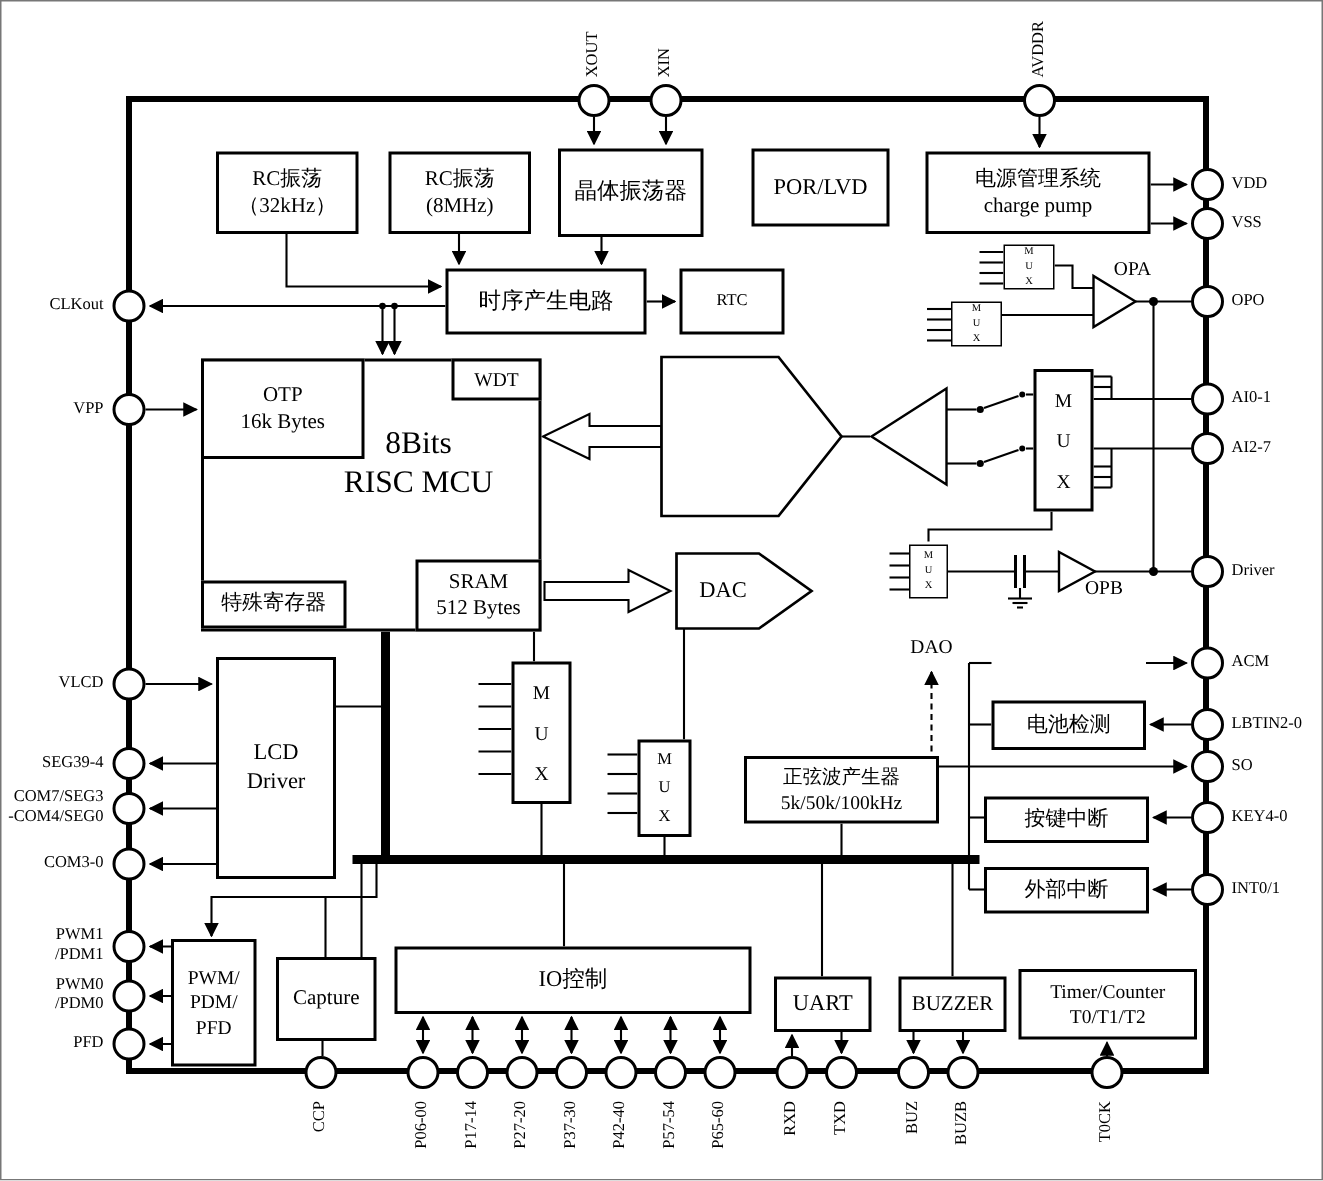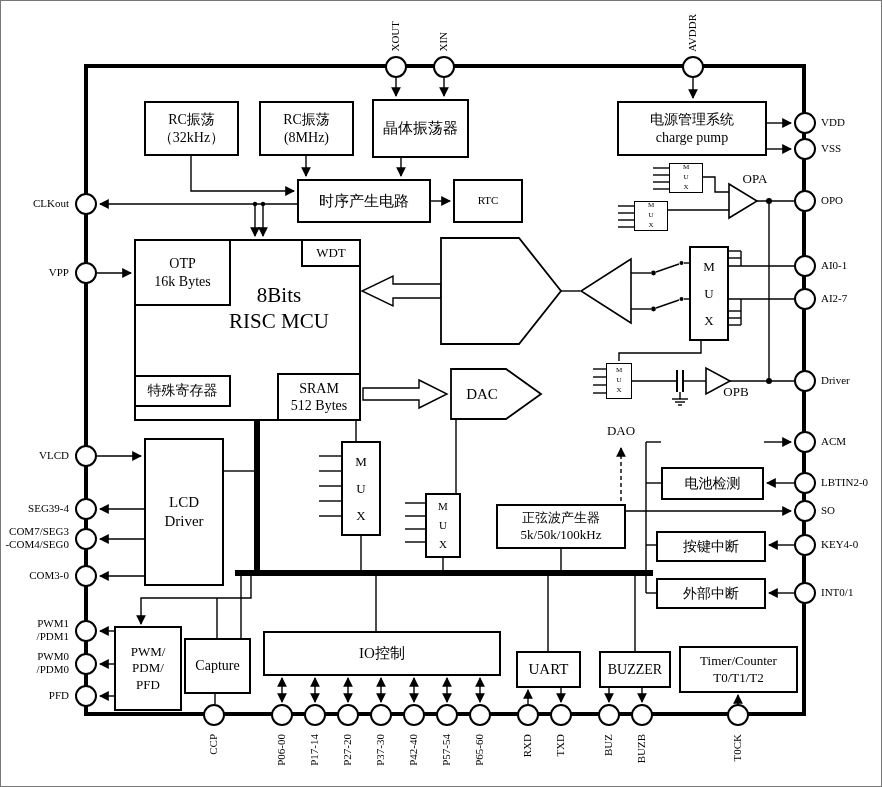--- a/index.html
+++ b/index.html
@@ -188,32 +188,33 @@
       <circle cx="652.5" cy="308" r="2.4"></circle>
         <circle cx="680.5" cy="298" r="2"></circle>
     </g>
   </svg>
 
   <div class="block" style="left:143px;top:100px;width:95px;height:55px">RC振荡
 （32kHz）</div>
   <div class="block" style="left:258px;top:100px;width:95px;height:55px">RC振荡
 (8MHz)</div>
   <div class="block" style="left:371px;top:98px;width:97px;height:59px;font-size:15px">晶体振荡器</div>
+  <div class="block" style="left:500px;top:98px;width:92px;height:52px;font-size:15px">POR/LVD</div>
   <div class="block" style="left:616px;top:100px;width:150px;height:55px">电源管理系统
 charge pump</div>
   <div class="block" style="left:296px;top:178px;width:134px;height:44px;font-size:15px">时序产生电路</div>
   <div class="block" style="left:452px;top:178px;width:70px;height:44px;font-size:11px">RTC</div>
 
   <div class="block" style="left:133px;top:238px;width:227px;height:182px"></div>
   <div class="block label" style="left:203px;top:285px;width:150px;height:44px;font-size:21px">8Bits
 RISC MCU</div>
-  <div class="block" style="left:133px;top:238px;width:97px;height:67px">OTP
+  <div class="block" style="left:133px;top:238px;width:109px;height:67px">OTP
 16k Bytes</div>
   <div class="block" style="left:300px;top:238px;width:60px;height:28px;font-size:13px">WDT</div>
-  <div class="block" style="left:133px;top:374px;width:97px;height:32px">特殊寄存器</div>
+  <div class="block" style="left:133px;top:386px;width:97px;height:32px">特殊寄存器</div>
   <div class="block" style="left:276px;top:372px;width:84px;height:48px">SRAM
 512 Bytes</div>
 
   <div class="block label" style="left:450px;top:380px;width:62px;height:26px;font-size:15px">DAC</div>
   <div class="block label" style="left:731px;top:170px;width:46px;height:16px;font-size:13px">OPA</div>
   <div class="block label" style="left:712px;top:383px;width:46px;height:16px;font-size:13px">OPB</div>
   <div class="block label" style="left:597px;top:422px;width:46px;height:16px;font-size:13px">DAO</div>
 
   <div class="block mux" style="left:688px;top:245px;width:40px;height:95px">M
 U
@@ -235,21 +236,21 @@
 X</div>
 
   <div class="block" style="left:660px;top:466px;width:103px;height:33px">电池检测</div>
   <div class="block" style="left:143px;top:437px;width:80px;height:148px;font-size:15px">LCD
 Driver</div>
   <div class="block" style="left:495px;top:503px;width:130px;height:45px;font-size:13px">正弦波产生器
 5k/50k/100kHz</div>
   <div class="block" style="left:655px;top:530px;width:110px;height:31px">按键中断</div>
   <div class="block" style="left:655px;top:577px;width:110px;height:31px">外部中断</div>
 
-  <div class="block" style="left:113px;top:625px;width:68px;height:85px;font-size:13px">PWM/
+  <div class="block" style="left:113px;top:625px;width:57px;height:85px;font-size:13px">PWM/
 PDM/
 PFD</div>
   <div class="block" style="left:183px;top:637px;width:67px;height:56px">Capture</div>
   <div class="block" style="left:262px;top:630px;width:238px;height:45px;font-size:15px">IO控制</div>
   <div class="block" style="left:515px;top:650px;width:65px;height:37px;font-size:15px">UART</div>
   <div class="block" style="left:598px;top:650px;width:72px;height:37px">BUZZER</div>
   <div class="block" style="left:678px;top:645px;width:119px;height:47px;font-size:13px">Timer/Counter
 T0/T1/T2</div>
 
   <div class="pin" style="left:384px;top:55px"></div>

